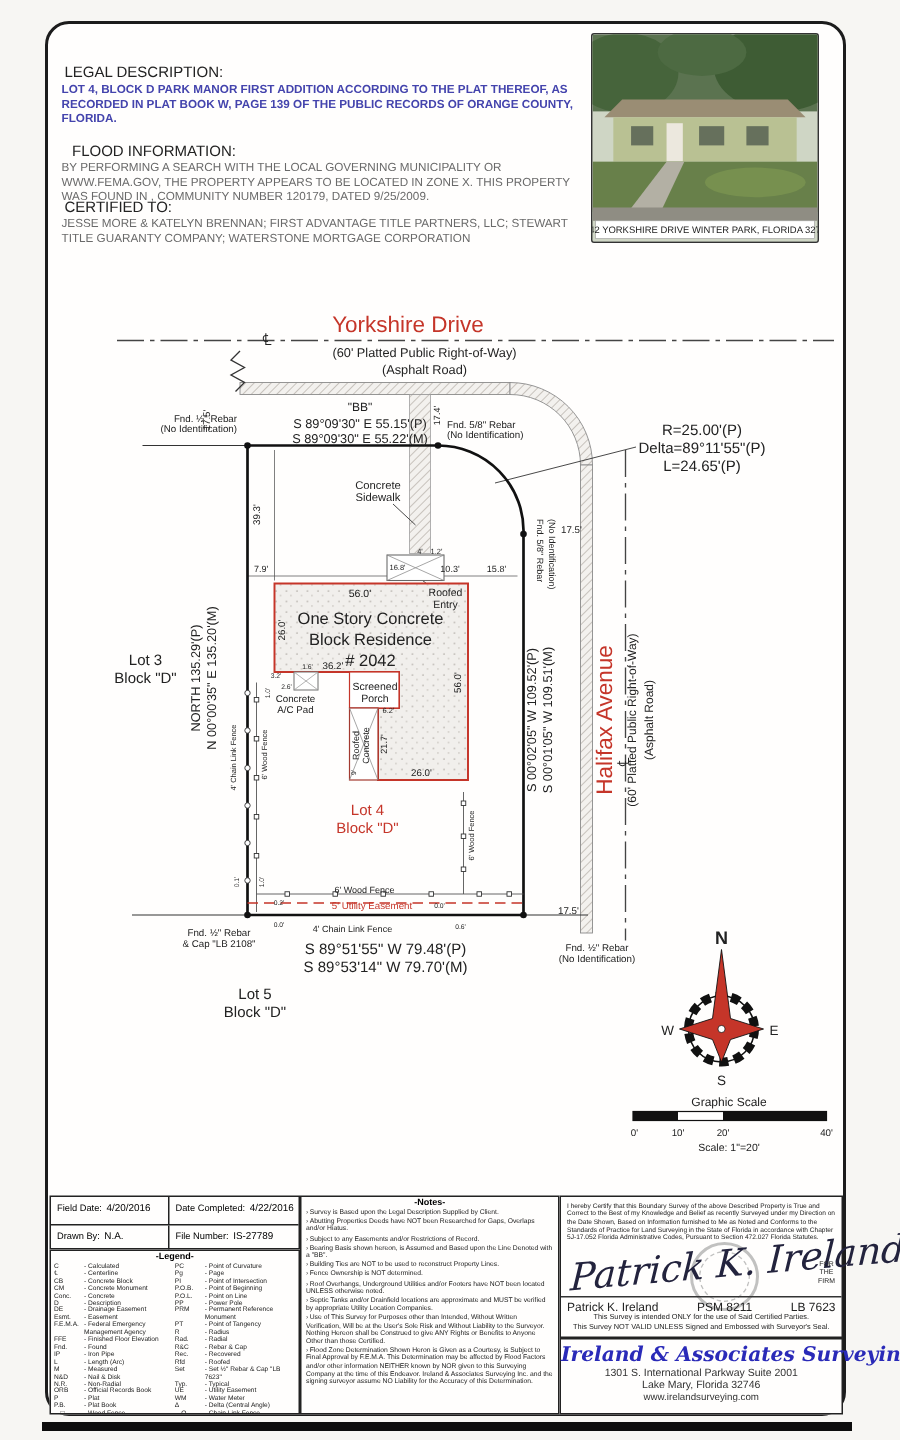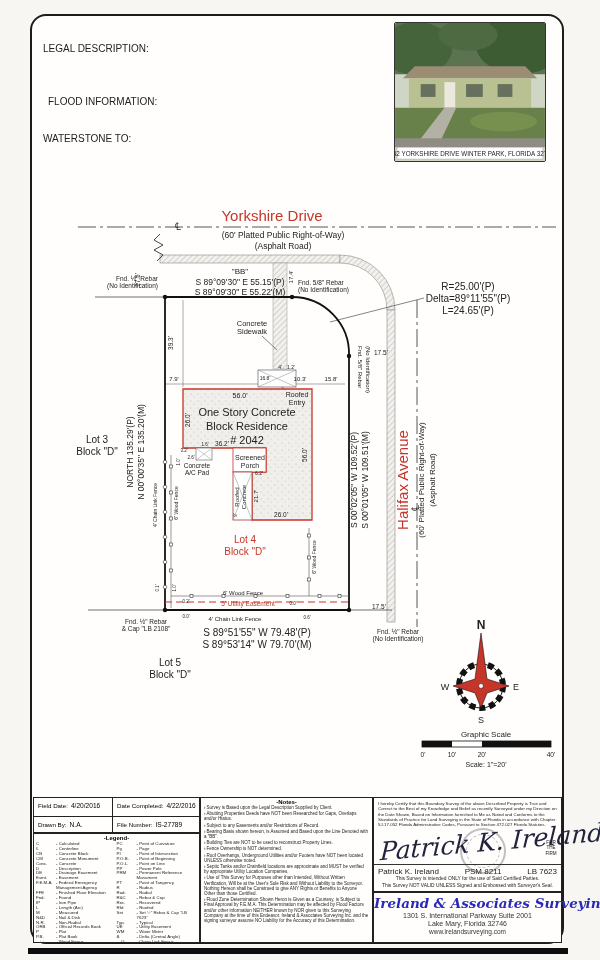--- a/index.html
+++ b/index.html
@@ -65,22 +65,25 @@
   .firm-phone { display:flex; justify-content:space-between; padding:2px 10px 0 10px; font-size:9.5px; font-weight:bold; color:#111; border-top:1px solid #333; margin-top:2px; }
 </style>
 </head>
 <body>
 
 <div class="page">
   <div class="sheet"></div>
   <div class="botbar"></div>
 
   <div class="lbl legal-lbl">LEGAL DESCRIPTION:</div>
+  <div class="txt legal-txt">LOT 4, BLOCK D PARK MANOR FIRST ADDITION ACCORDING TO THE PLAT THEREOF, AS RECORDED IN PLAT BOOK W, PAGE 139 OF THE PUBLIC RECORDS OF ORANGE COUNTY, FLORIDA.</div>
   <div class="lbl flood-lbl">FLOOD INFORMATION:</div>
-  <div class="lbl cert-lbl">WATERSTONE TO:</div>
+  <div class="txt flood-txt">BY PERFORMING A SEARCH WITH THE LOCAL GOVERNING MUNICIPALITY OR WWW.FEMA.GOV, THE PROPERTY APPEARS TO BE LOCATED IN ZONE X. THIS PROPERTY WAS FOUND IN , COMMUNITY NUMBER 120179, DATED 9/25/2009.</div>
+  <div class="lbl cert-lbl">CERTIFIED TO:</div>
+  <div class="txt cert-txt">JESSE MORE &amp; KATELYN BRENNAN; FIRST ADVANTAGE TITLE PARTNERS, LLC; STEWART TITLE GUARANTY COMPANY; WATERSTONE MORTGAGE CORPORATION</div>
 
   <svg class="photo" width="152" height="140" viewBox="0 0 152 140">
     <rect x="0" y="0" width="152" height="140" fill="#cfd6c5"></rect>
     <rect x="0" y="0" width="152" height="52" fill="#5b7350"></rect>
     <ellipse cx="22" cy="26" rx="36" ry="27" fill="#46643b"></ellipse>
     <ellipse cx="126" cy="22" rx="44" ry="30" fill="#3e5c34"></ellipse>
     <ellipse cx="74" cy="12" rx="30" ry="16" fill="#4d6a42"></ellipse>
     <polygon points="8,56 20,44 132,44 144,56" fill="#9a8d74"></polygon>
     <rect x="14" y="56" width="124" height="30" fill="#b9c193"></rect>
     <rect x="26" y="62" width="15" height="13" fill="#66705c"></rect>

